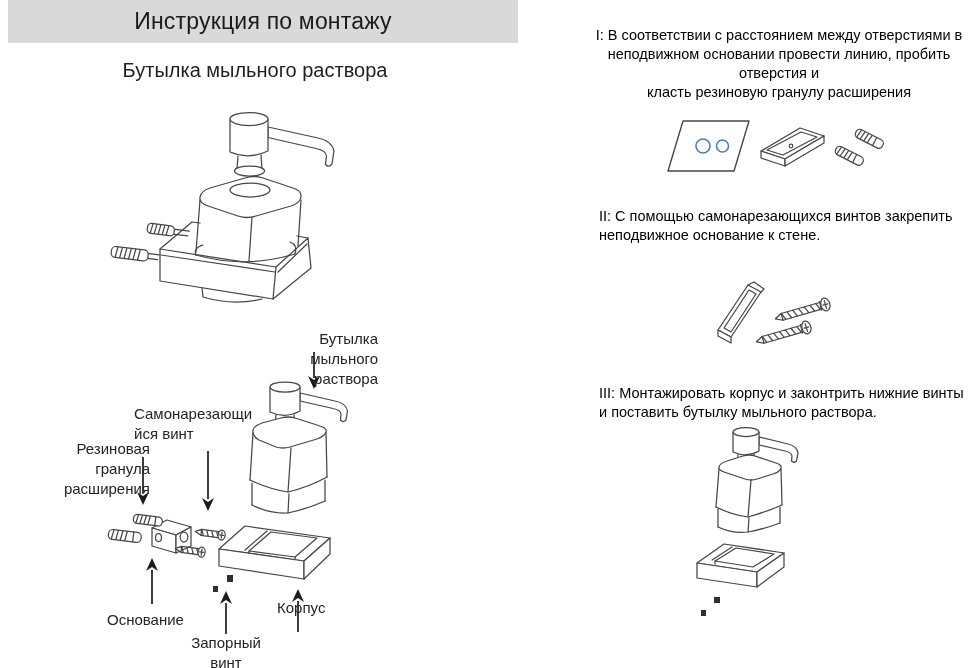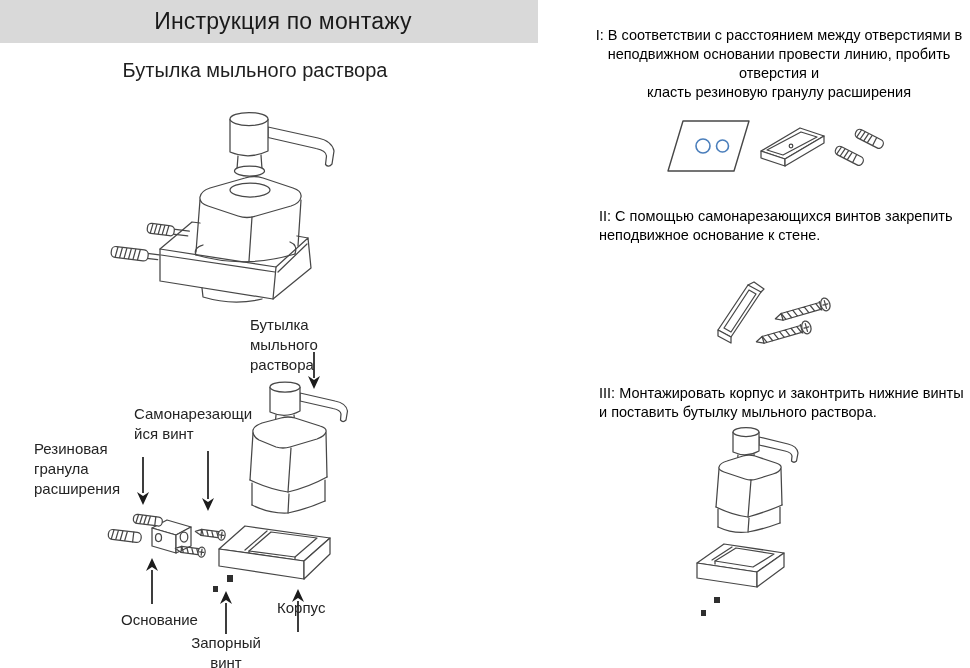--- a/index.html
+++ b/index.html
@@ -2,44 +2,44 @@
 <html><head>
 <meta charset="utf-8">
 <style>
   html,body { margin:0; padding:0; background:#ffffff; }
   .page {
     position:relative; width:970px; height:668px; background:#ffffff;
     font-family:"Liberation Sans","DejaVu Sans",sans-serif; color:#262626;
     overflow:hidden;
   }
   .header-bar {
-    position:absolute; left:0; top:0; width:510px; height:43px;
-    background:#d9d9d9; display:flex; align-items:center; justify-content:center;padding-left:28px;
+    position:absolute; left:8px; top:0; width:510px; height:43px;
+    background:#d9d9d9; display:flex; align-items:center; justify-content:center;
   }
   .header-title { font-size:23px; color:#1a1a1a; letter-spacing:.2px; }
   .subtitle {
     position:absolute; left:0; top:59px; width:510px; text-align:center;
     font-size:20px; color:#1f1f1f;
   }
   .art { position:absolute; left:0; top:0; }
   .lbl {
     position:absolute; font-size:15px; line-height:20px;
     white-space:pre-line; color:#242424;
   }
   .step-text {
     position:absolute; font-size:14.5px; line-height:19px;
     white-space:pre-line; color:#000000;
   }
   #step1-text { left:588px; top:26px; width:382px; text-align:center; }
   #step2-text { left:599px; top:207px; width:372px; text-align:left; }
   #step3-text { left:599px; top:384px; width:372px; text-align:left; }
-  #lbl-bottle { left:250px; top:315px; width:128px; text-align:left; }
+  #lbl-bottle { left:250px; top:329px; width:128px; text-align:right; }
   #lbl-screw  { left:134px; top:404px; width:116px; text-align:left; }
-  #lbl-rubber { left:34px;  top:439px; width:132px; text-align:left; }
-  #lbl-base   { left:121px; top:610px; width:90px; }
+  #lbl-rubber { left:18px;  top:439px; width:132px; text-align:right; }
+  #lbl-base   { left:107px; top:610px; width:90px; }
   #lbl-lock   { left:187px; top:633px; width:78px; text-align:center; }
   #lbl-body   { left:277px; top:598px; width:70px; }
   
   .s { fill:none; stroke:#474747; stroke-width:1.25; stroke-linecap:round; stroke-linejoin:round; }
   .f { fill:#ffffff; stroke:#474747; stroke-width:1.25; stroke-linejoin:round; }
   .hole { fill:none; stroke:#4a7ebb; stroke-width:1.6; }
   .dark { fill:#2f2f2f; stroke:none; }
   .al { fill:none; stroke:#1c1c1c; stroke-width:1.7; }
   .ah { fill:#1c1c1c; stroke:none; }
 </style>

